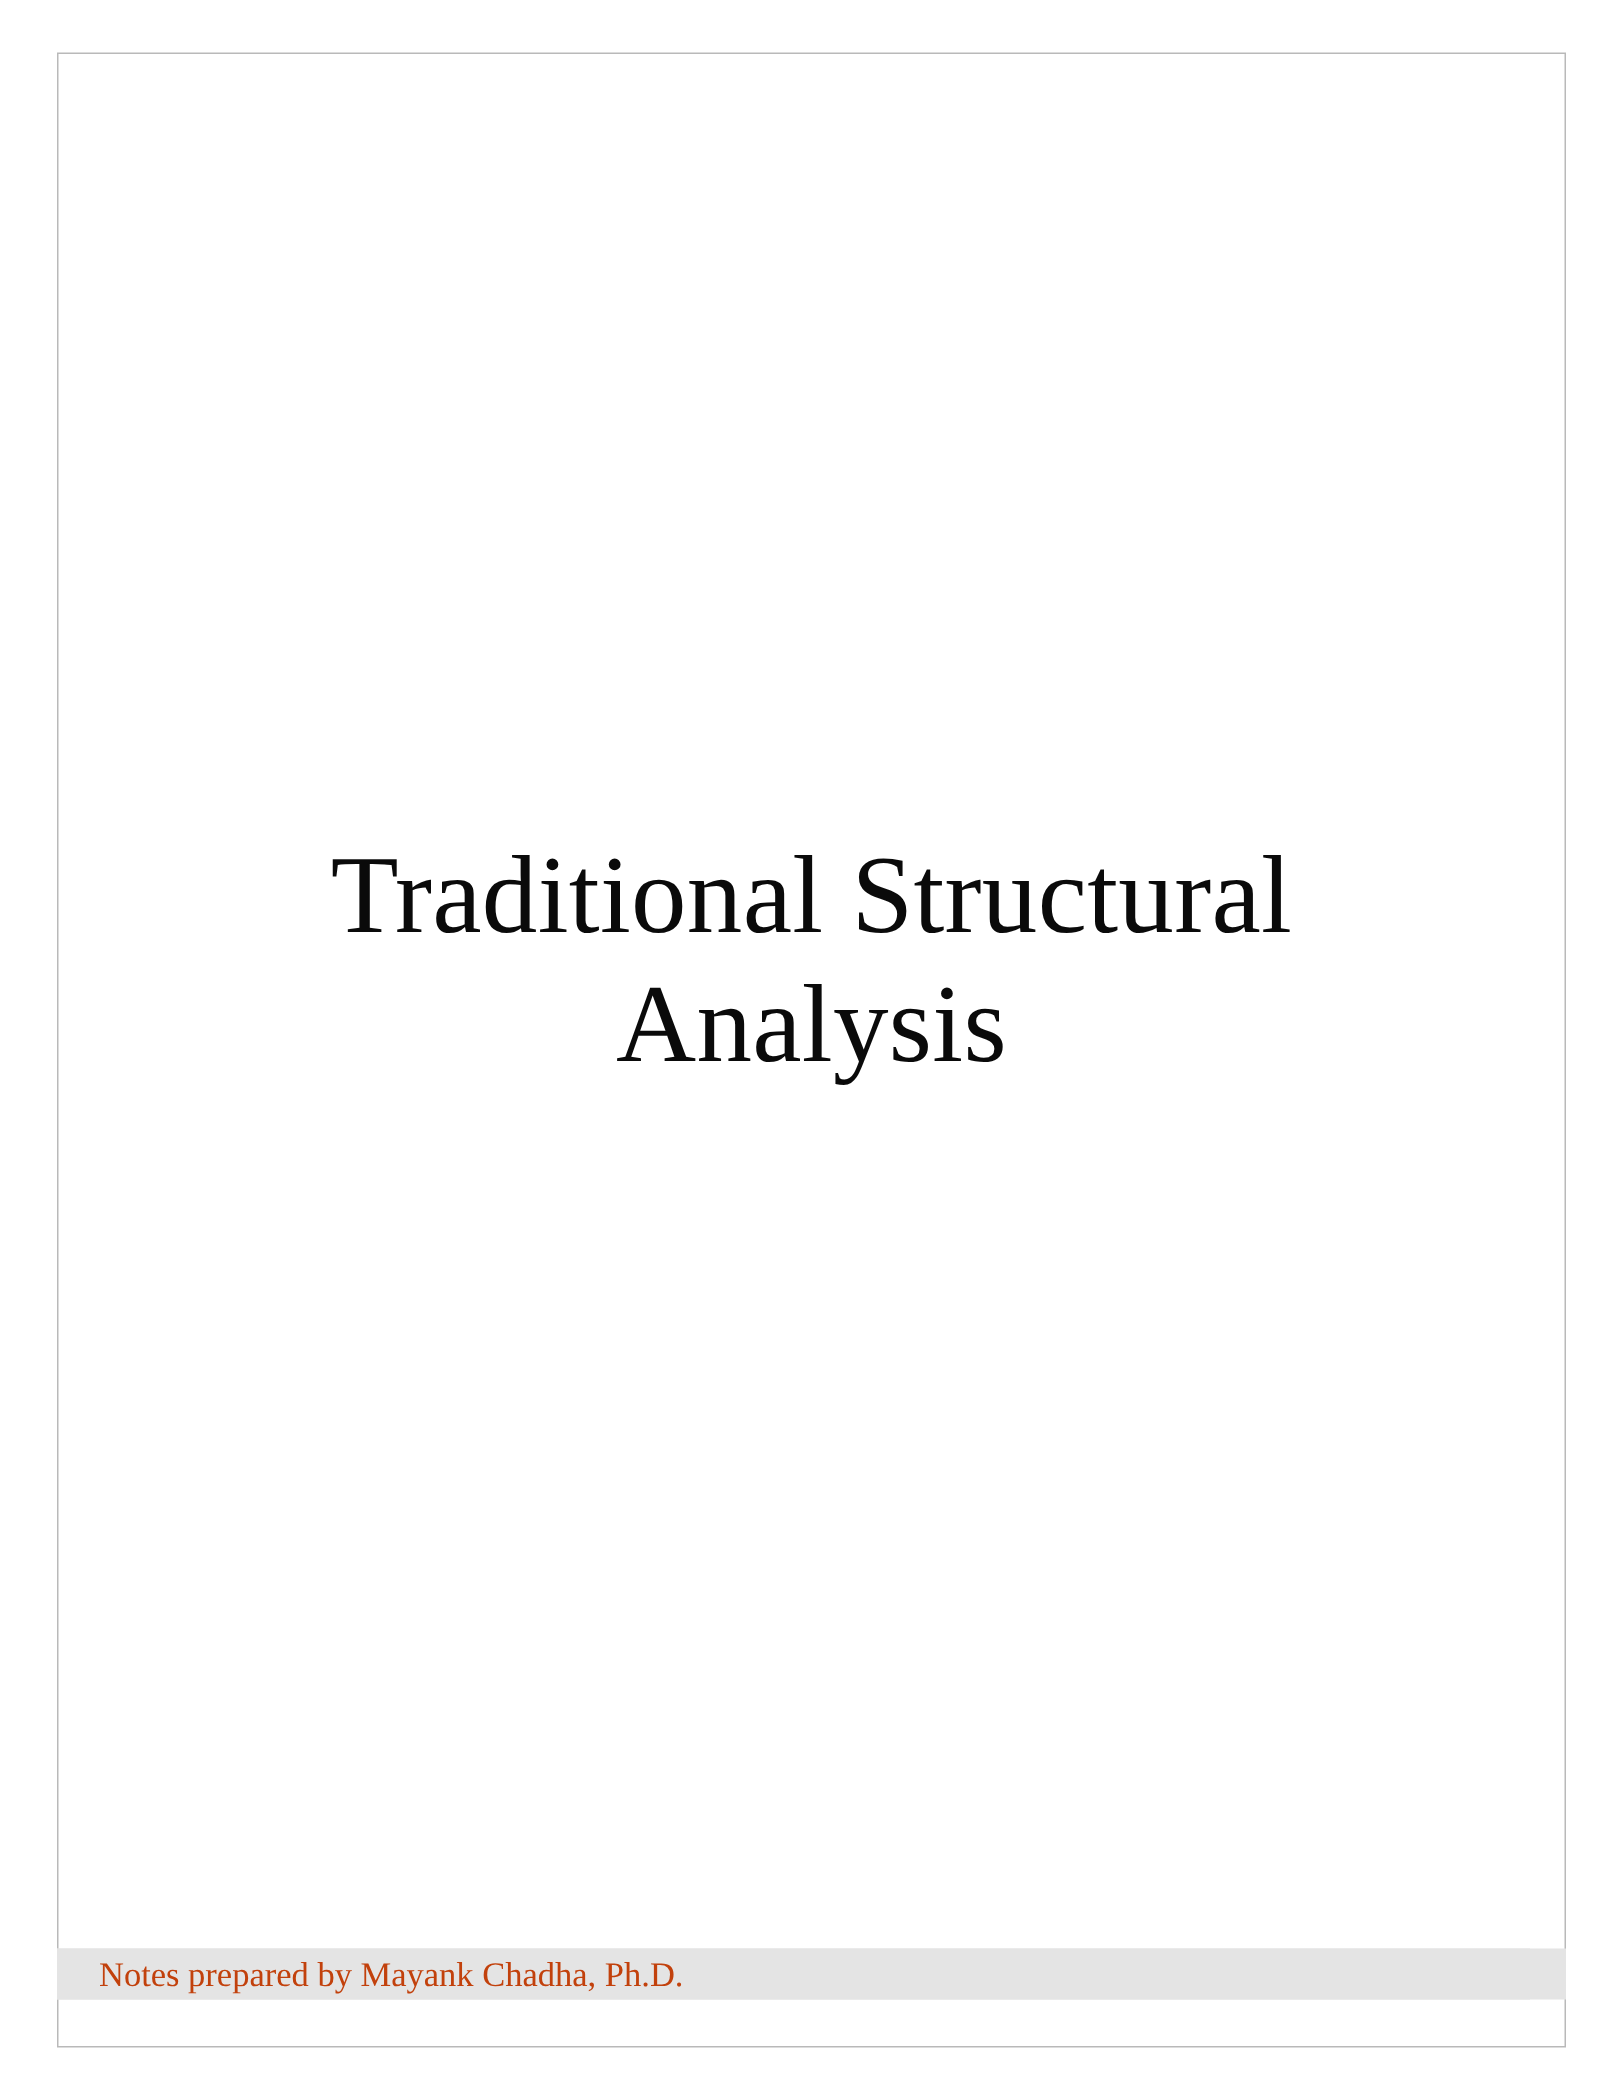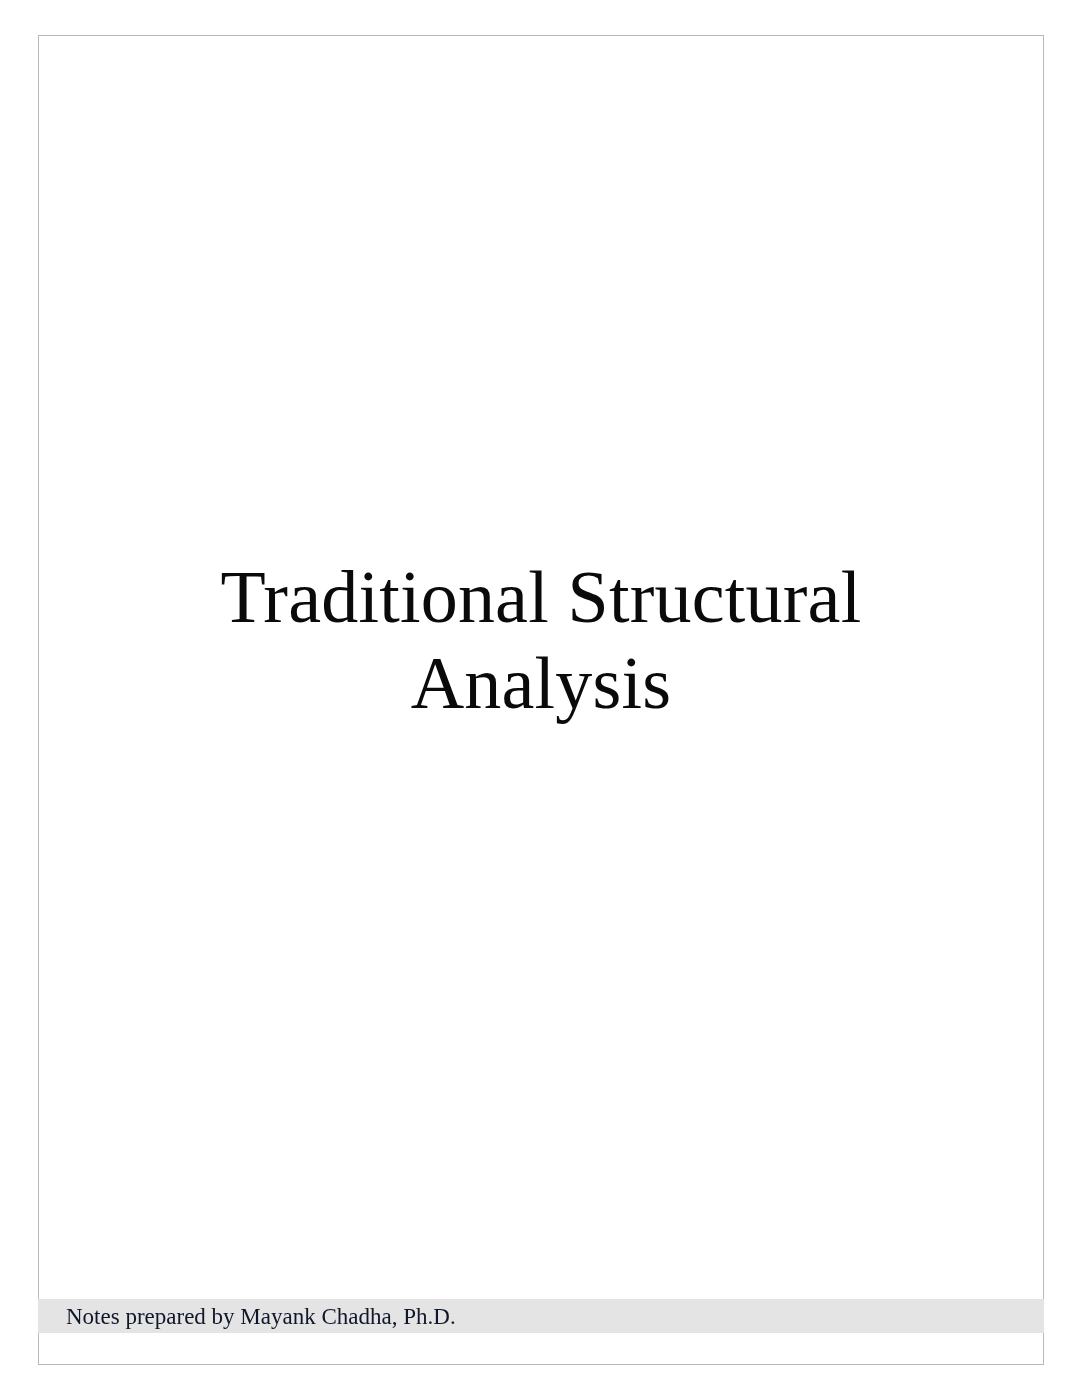--- a/index.html
+++ b/index.html
@@ -89,21 +89,21 @@
     width: 1006px;
     height: 34px;
     display: flex;
     align-items: center;
   }
 
   .footer-text {
     font-family: "Liberation Serif", serif;
     font-size: 23px;
     line-height: 1;
-    color: #0f172a;
+    color: #c2410c;
     padding-left: 28px;
     white-space: nowrap;
   }
 
   
   .footer-band-inner {
     position: absolute;
     left: 0;
     top: 0;
     width: 982px;

